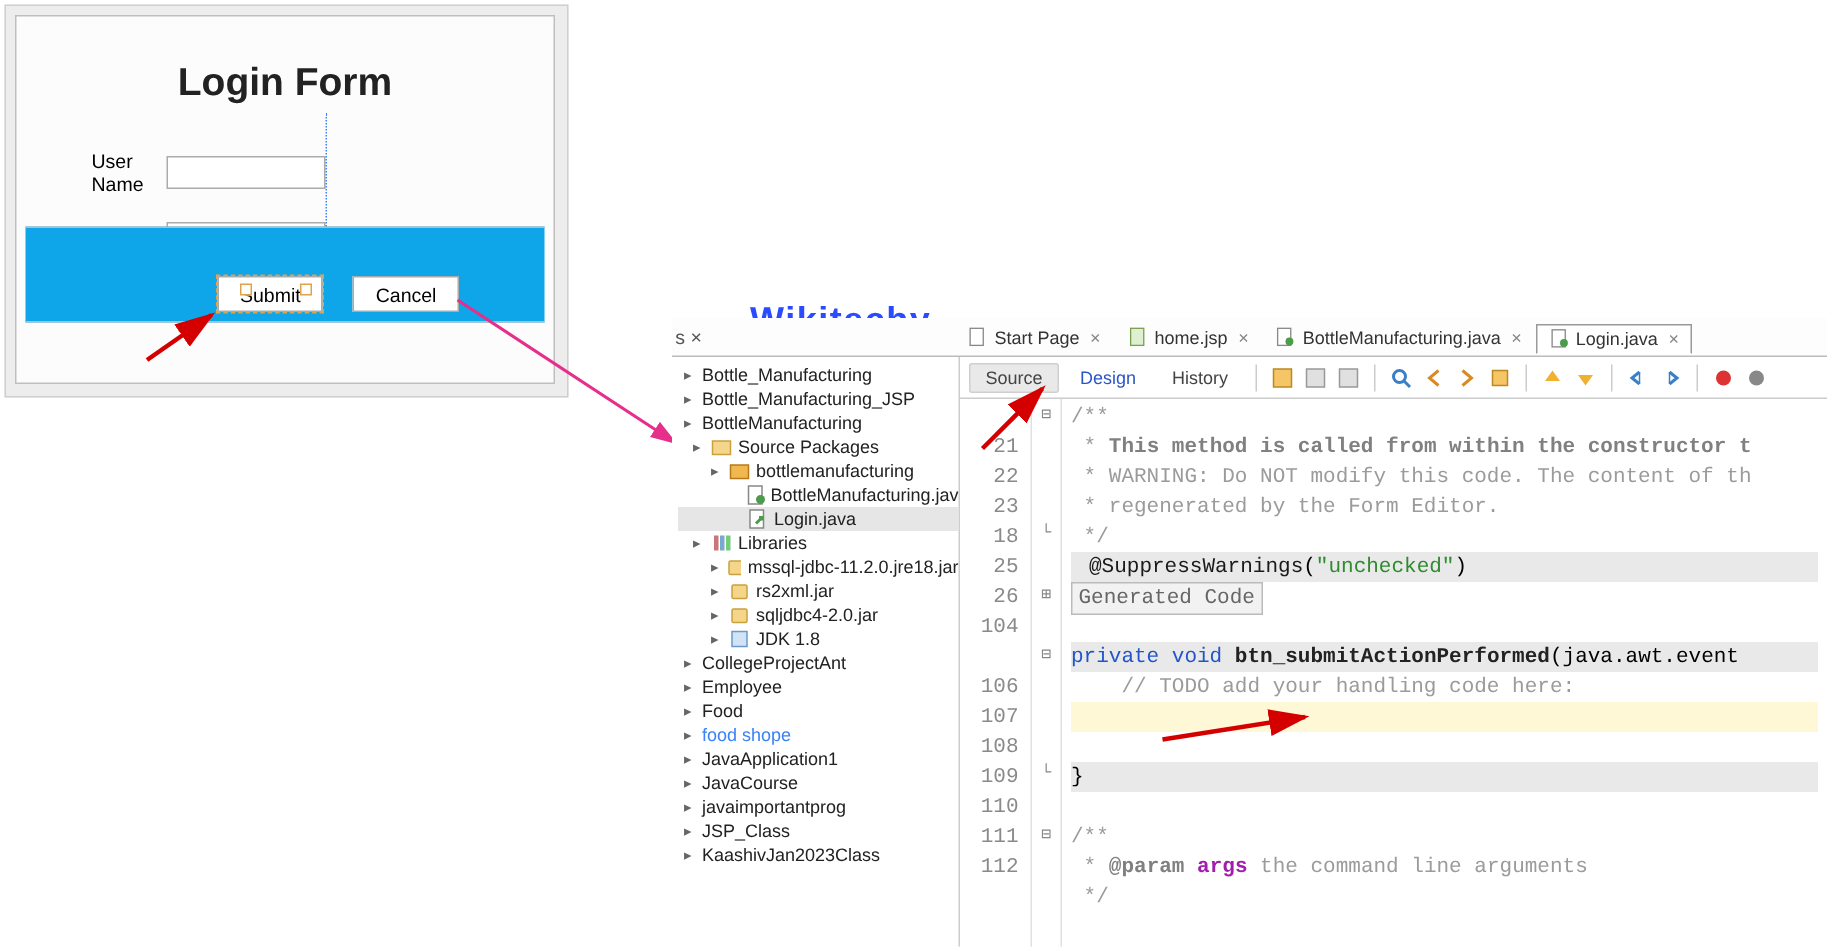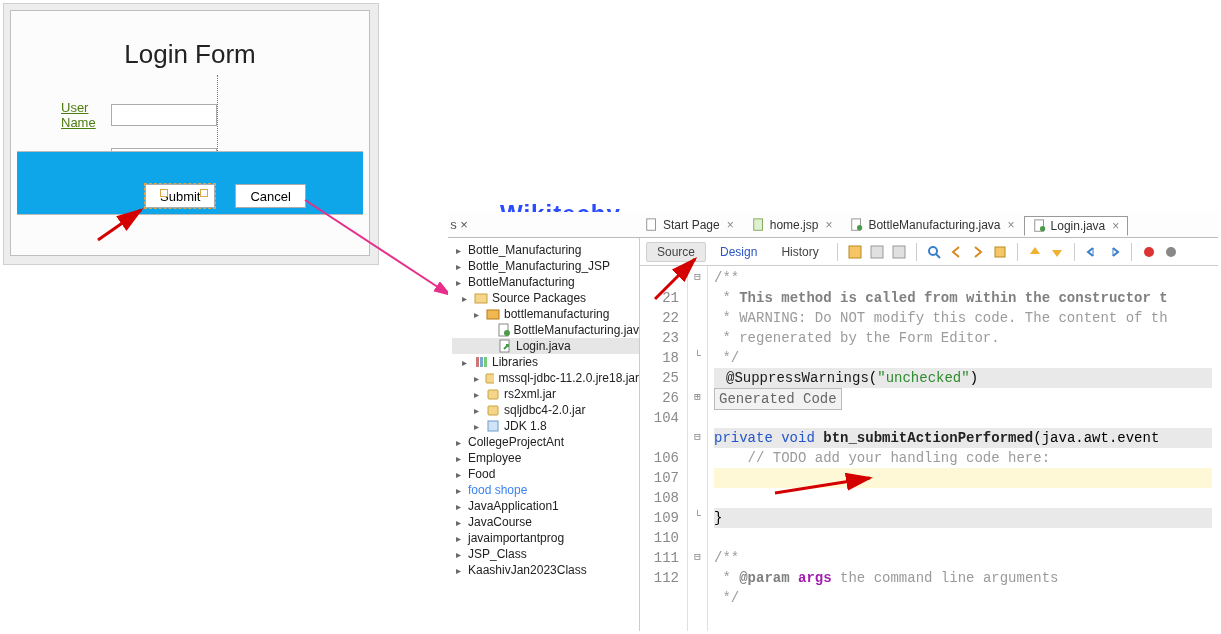--- a/index.html
+++ b/index.html
@@ -1,23 +1,23 @@
 <!DOCTYPE html>
 <html><head>
 <meta charset="utf-8">
 <style>
   * { box-sizing: border-box; margin: 0; padding: 0; }
   body { font-family: "Segoe UI", Tahoma, sans-serif; font-size: 13px; background: #fff; width: 1221px; height: 634px; position: relative; }
 
   
   .login-panel { position: absolute; left: 3px; top: 3px; width: 376px; height: 262px; background: #EDEDED; border: 1px solid #CFCFCF; }
   .login-inner { background: #FCFCFC; border: 1px solid #BFBFBF; position: absolute; left: 6px; top: 6px; width: 360px; height: 246px; }
-  .login-title { font-size: 26px; font-weight: 400; text-align: center; margin-top: 28px; color: #222; }
+  .login-title { font-size: 26px; font-weight: 700; text-align: center; margin-top: 28px; color: #222; }
   .login-row { display: flex; align-items: center; margin-top: 18px; }
-  .login-label { width: 100px; padding-left: 50px; color: #4d7c0f; font-size: 13px; text-decoration: underline; }
+  .login-label { width: 100px; padding-left: 50px; color: #000000; font-size: 13px; }
   .login-input { width: 106px; height: 22px; border: 1px solid #ABABAB; background: #fff; }
   .btn-area { position: absolute; left: 6px; right: 6px; bottom: 40px; height: 64px; background: #0ea5e9; border-top: 1px solid #BBB; border-bottom: 1px solid #BBB; display:flex; align-items:flex-start; padding-left: 128px; padding-top: 32px; gap: 20px;}
   .gbtn { background:#fff; border:1px solid #ABABAB; font-size:13px; height:24px; padding:0 14px; cursor:pointer;}
   .selected-btn { outline: 1px dashed #E0A24B; position:relative;}
   .selected-btn::before, .selected-btn::after { content:""; position:absolute; width:6px; height:6px; border:1px solid #E0A24B; background:#fff;}
   .gform-guide-v { position:absolute; left:206px; top:64px; bottom:72px; border-left:1px dotted #3b82f6; }
 
   
   .headline { position:absolute; left:500px; top:200px; font-size:24px; color:#2a4bff; font-weight:600; letter-spacing:1px;}
 

